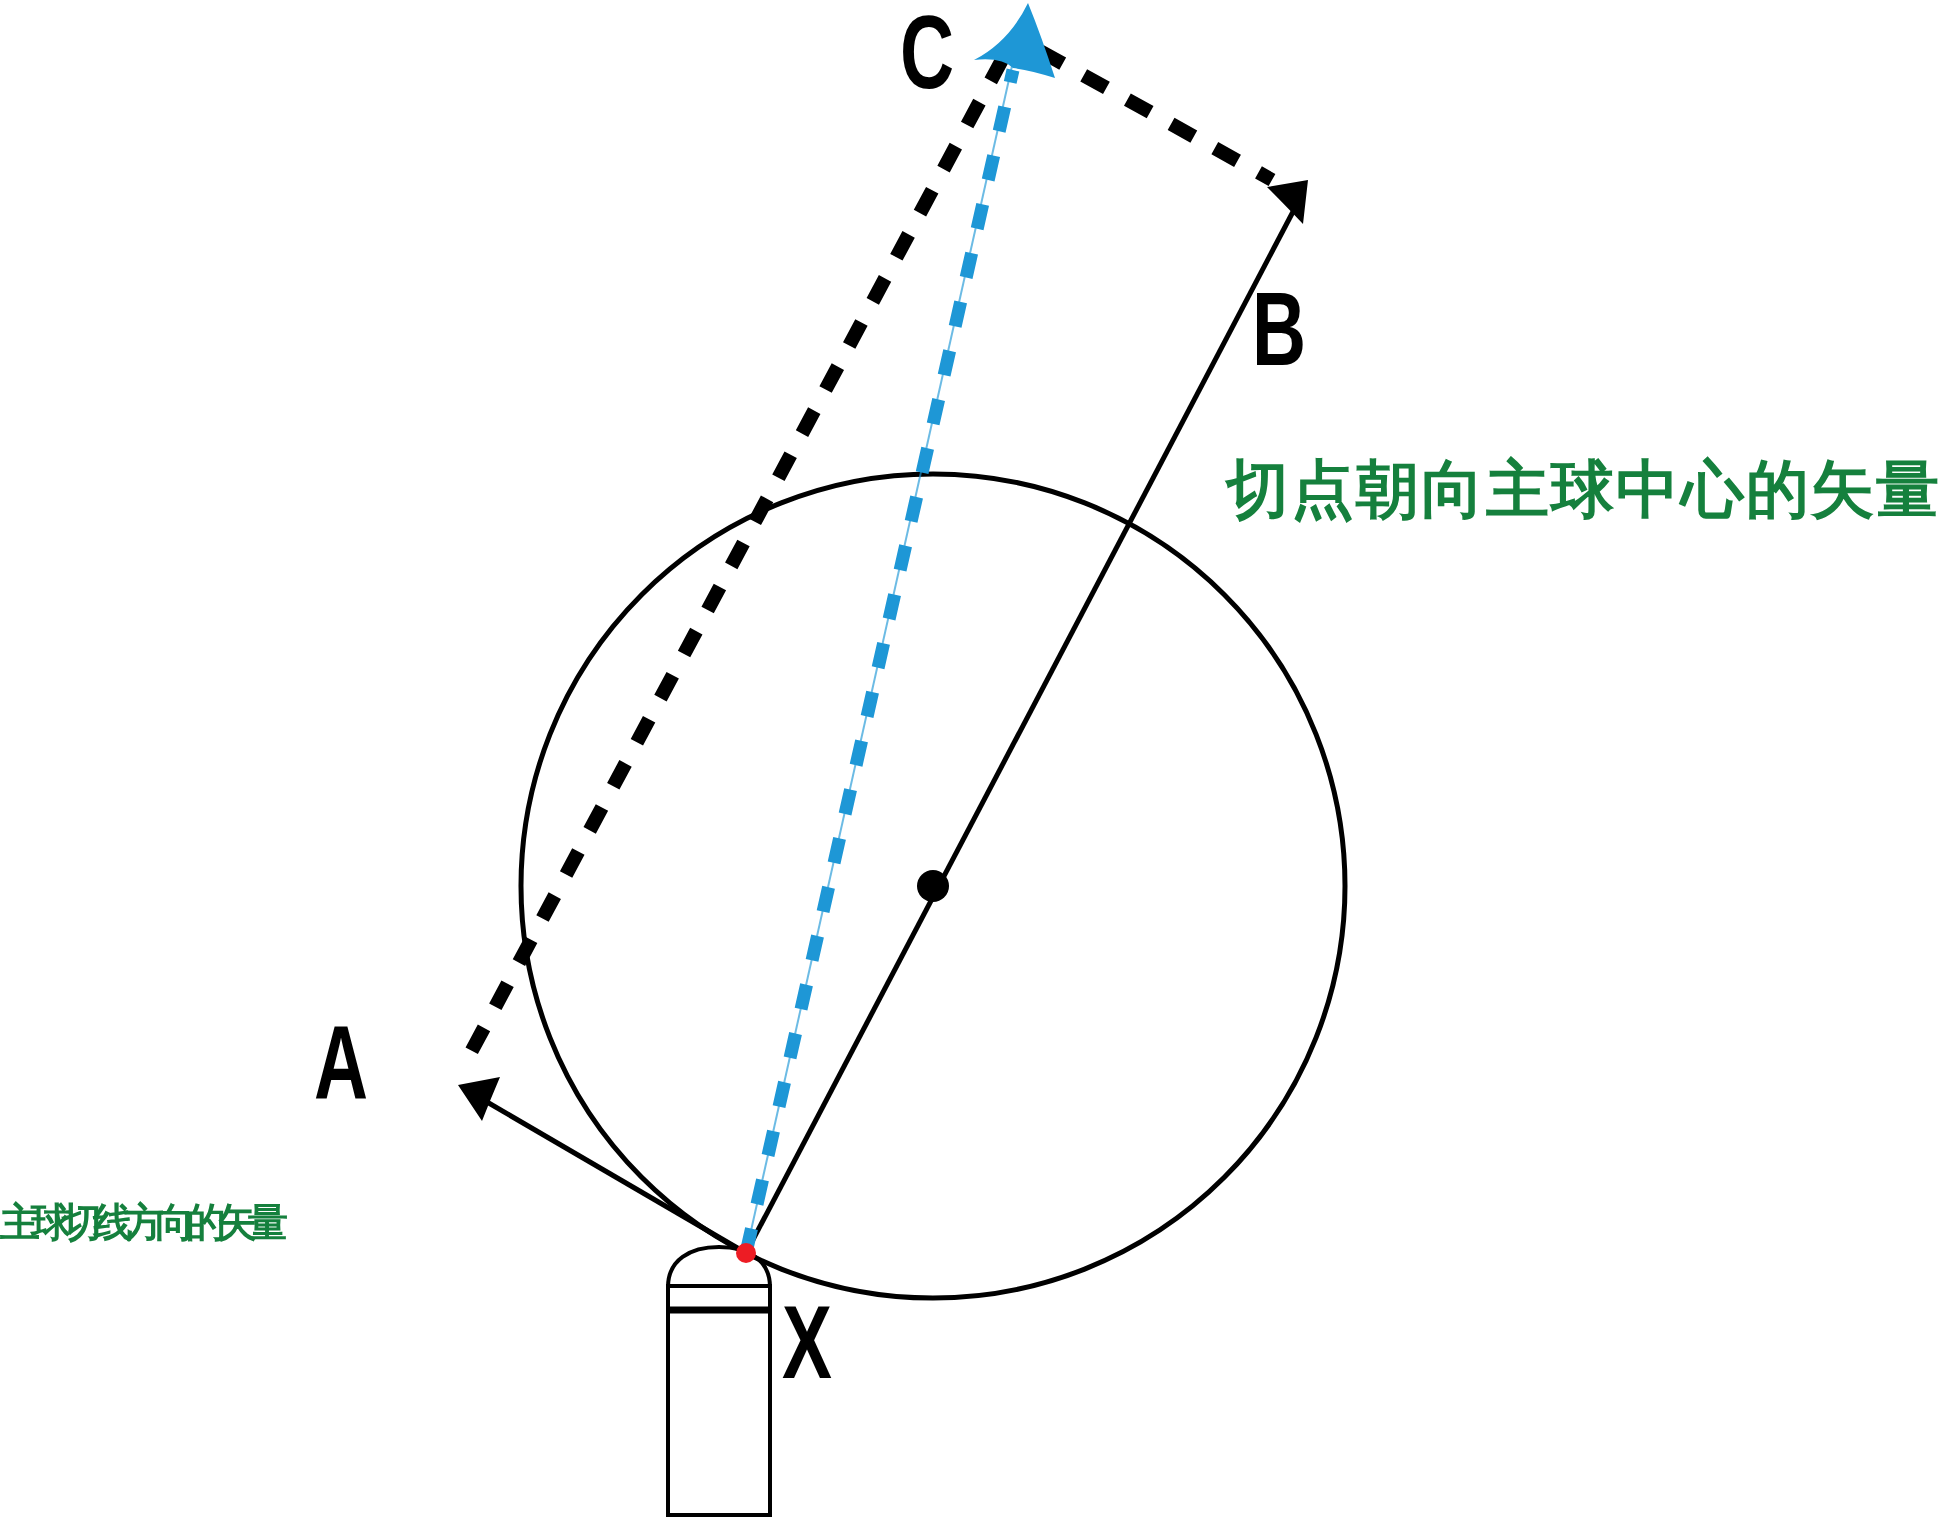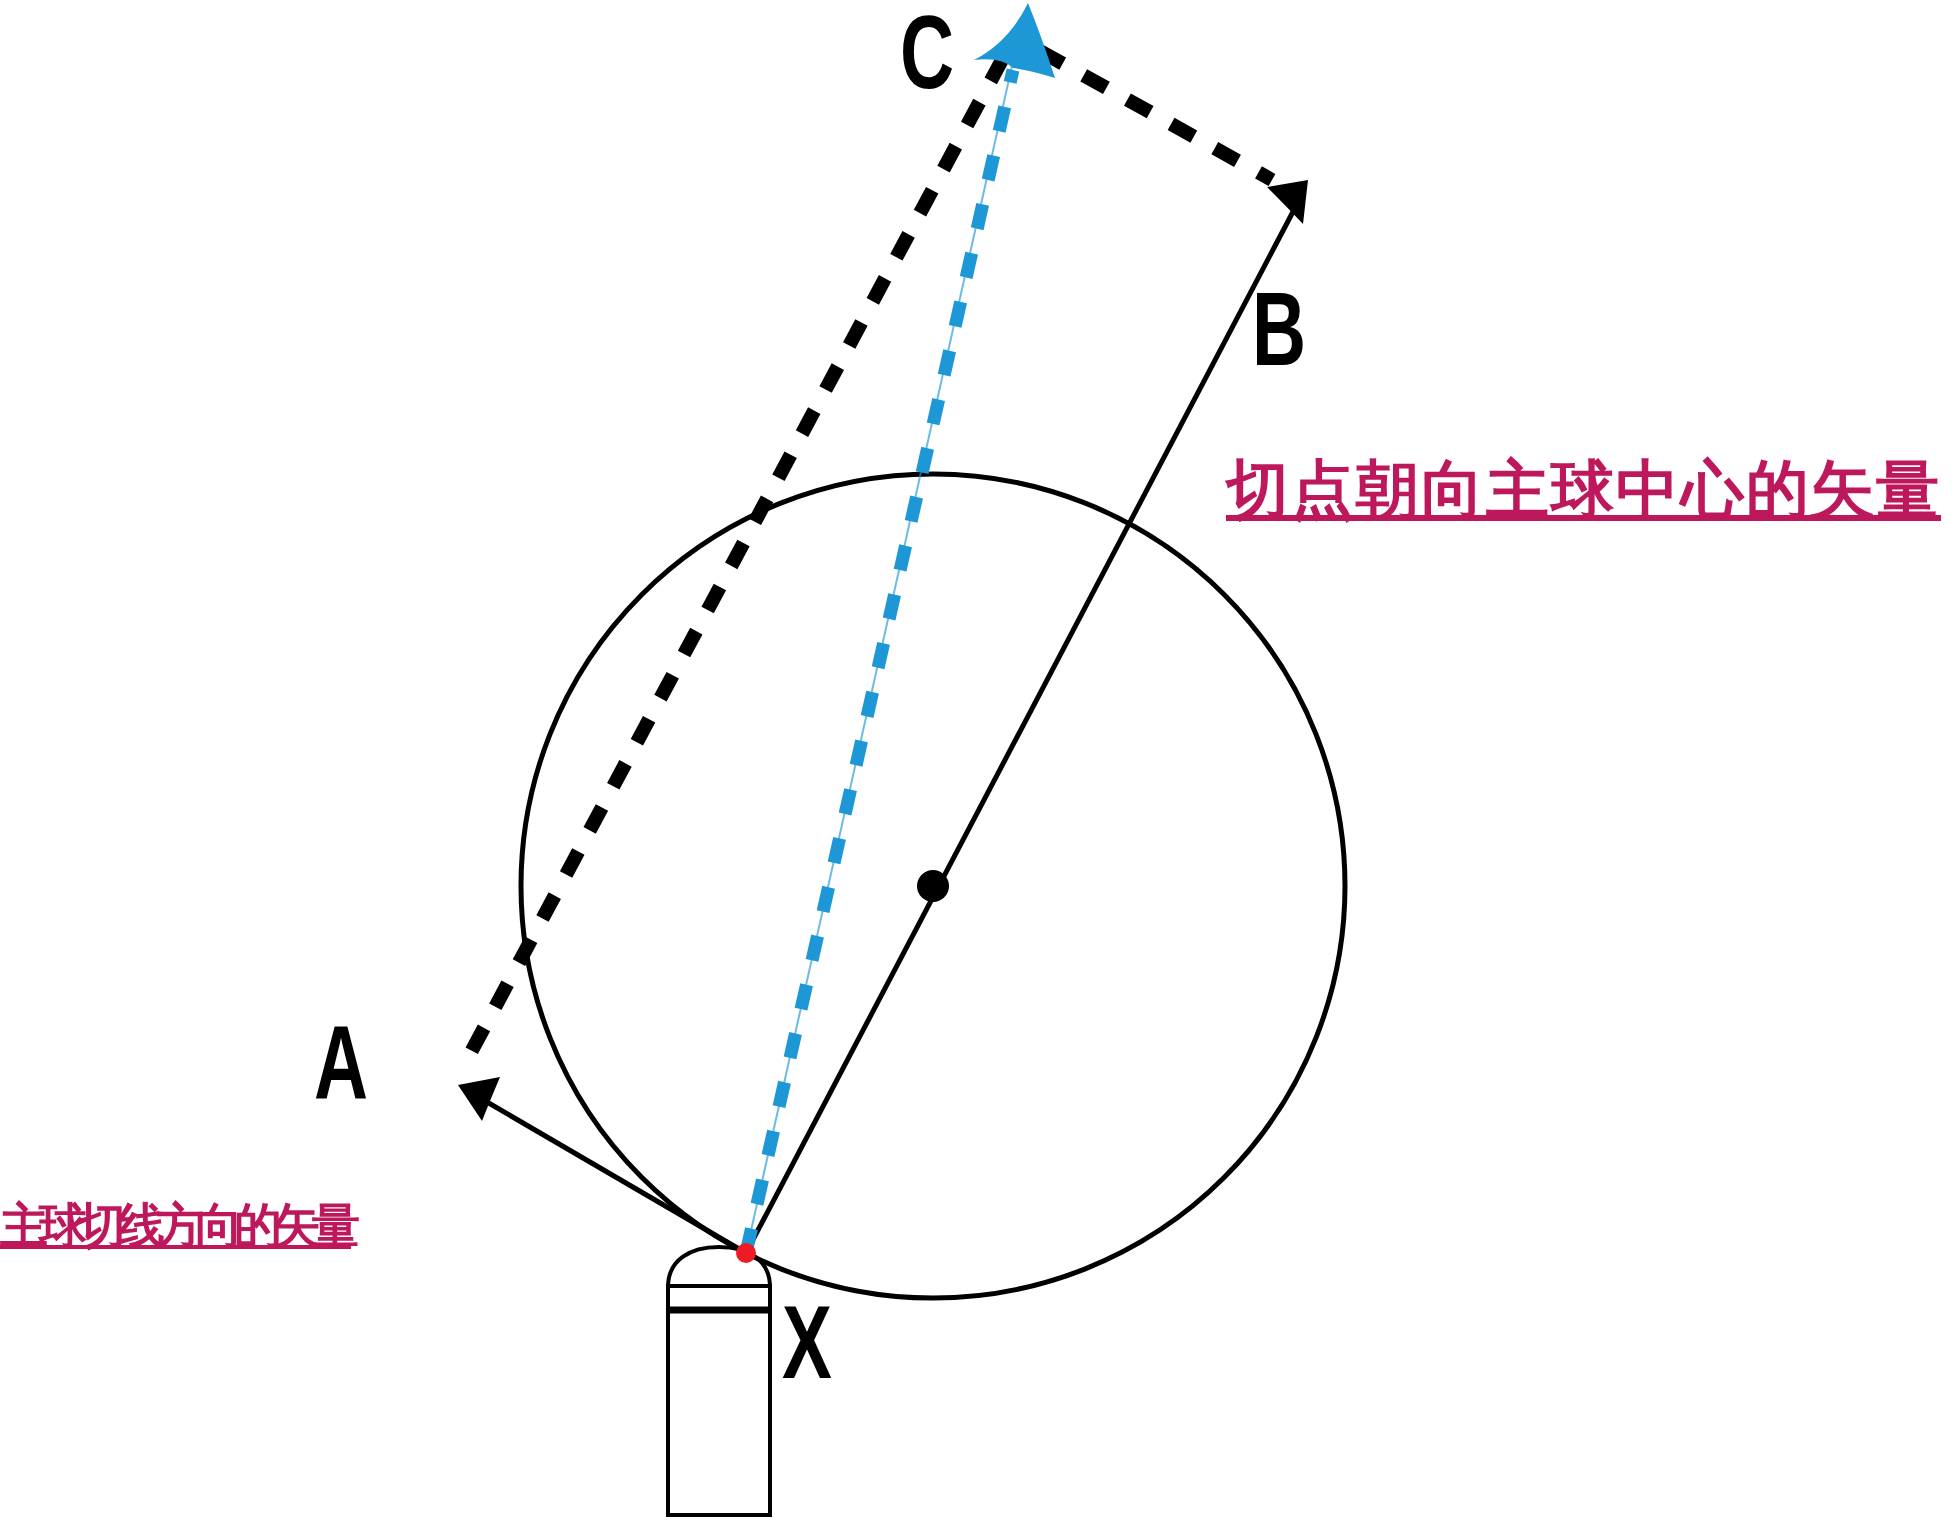--- a/index.html
+++ b/index.html
@@ -29,36 +29,35 @@
     transform: scaleX(0.72);
     transform-origin: left top;
     white-space: nowrap;
   }
   .label-c { left: 900px; top: 0px; }
   .label-b { left: 1252px; top: 277px; }
   .label-a { left: 314px; top: 1010px; }
   .label-x { left: 782px; top: 1290px; }
   .caption {
     position: absolute;
-    color: #be185d;
+    color: #15803d;
     line-height: 1;
     white-space: nowrap;
     font-weight: bold;
-    text-decoration: underline;
   }
   .caption-right {
     left: 1226px;
     top: 458px;
     font-size: 63px;
     letter-spacing: 2px;
   }
   .caption-left {
     left: 0px;
     top: 1202px;
-    font-size: 48px;
+    font-size: 40px;
     letter-spacing: -9px;
   }
 </style>
 </head>
 <body>
 
 <div class="stage">
 
   <svg width="1952" height="1521" viewBox="0 0 1952 1521">
 

